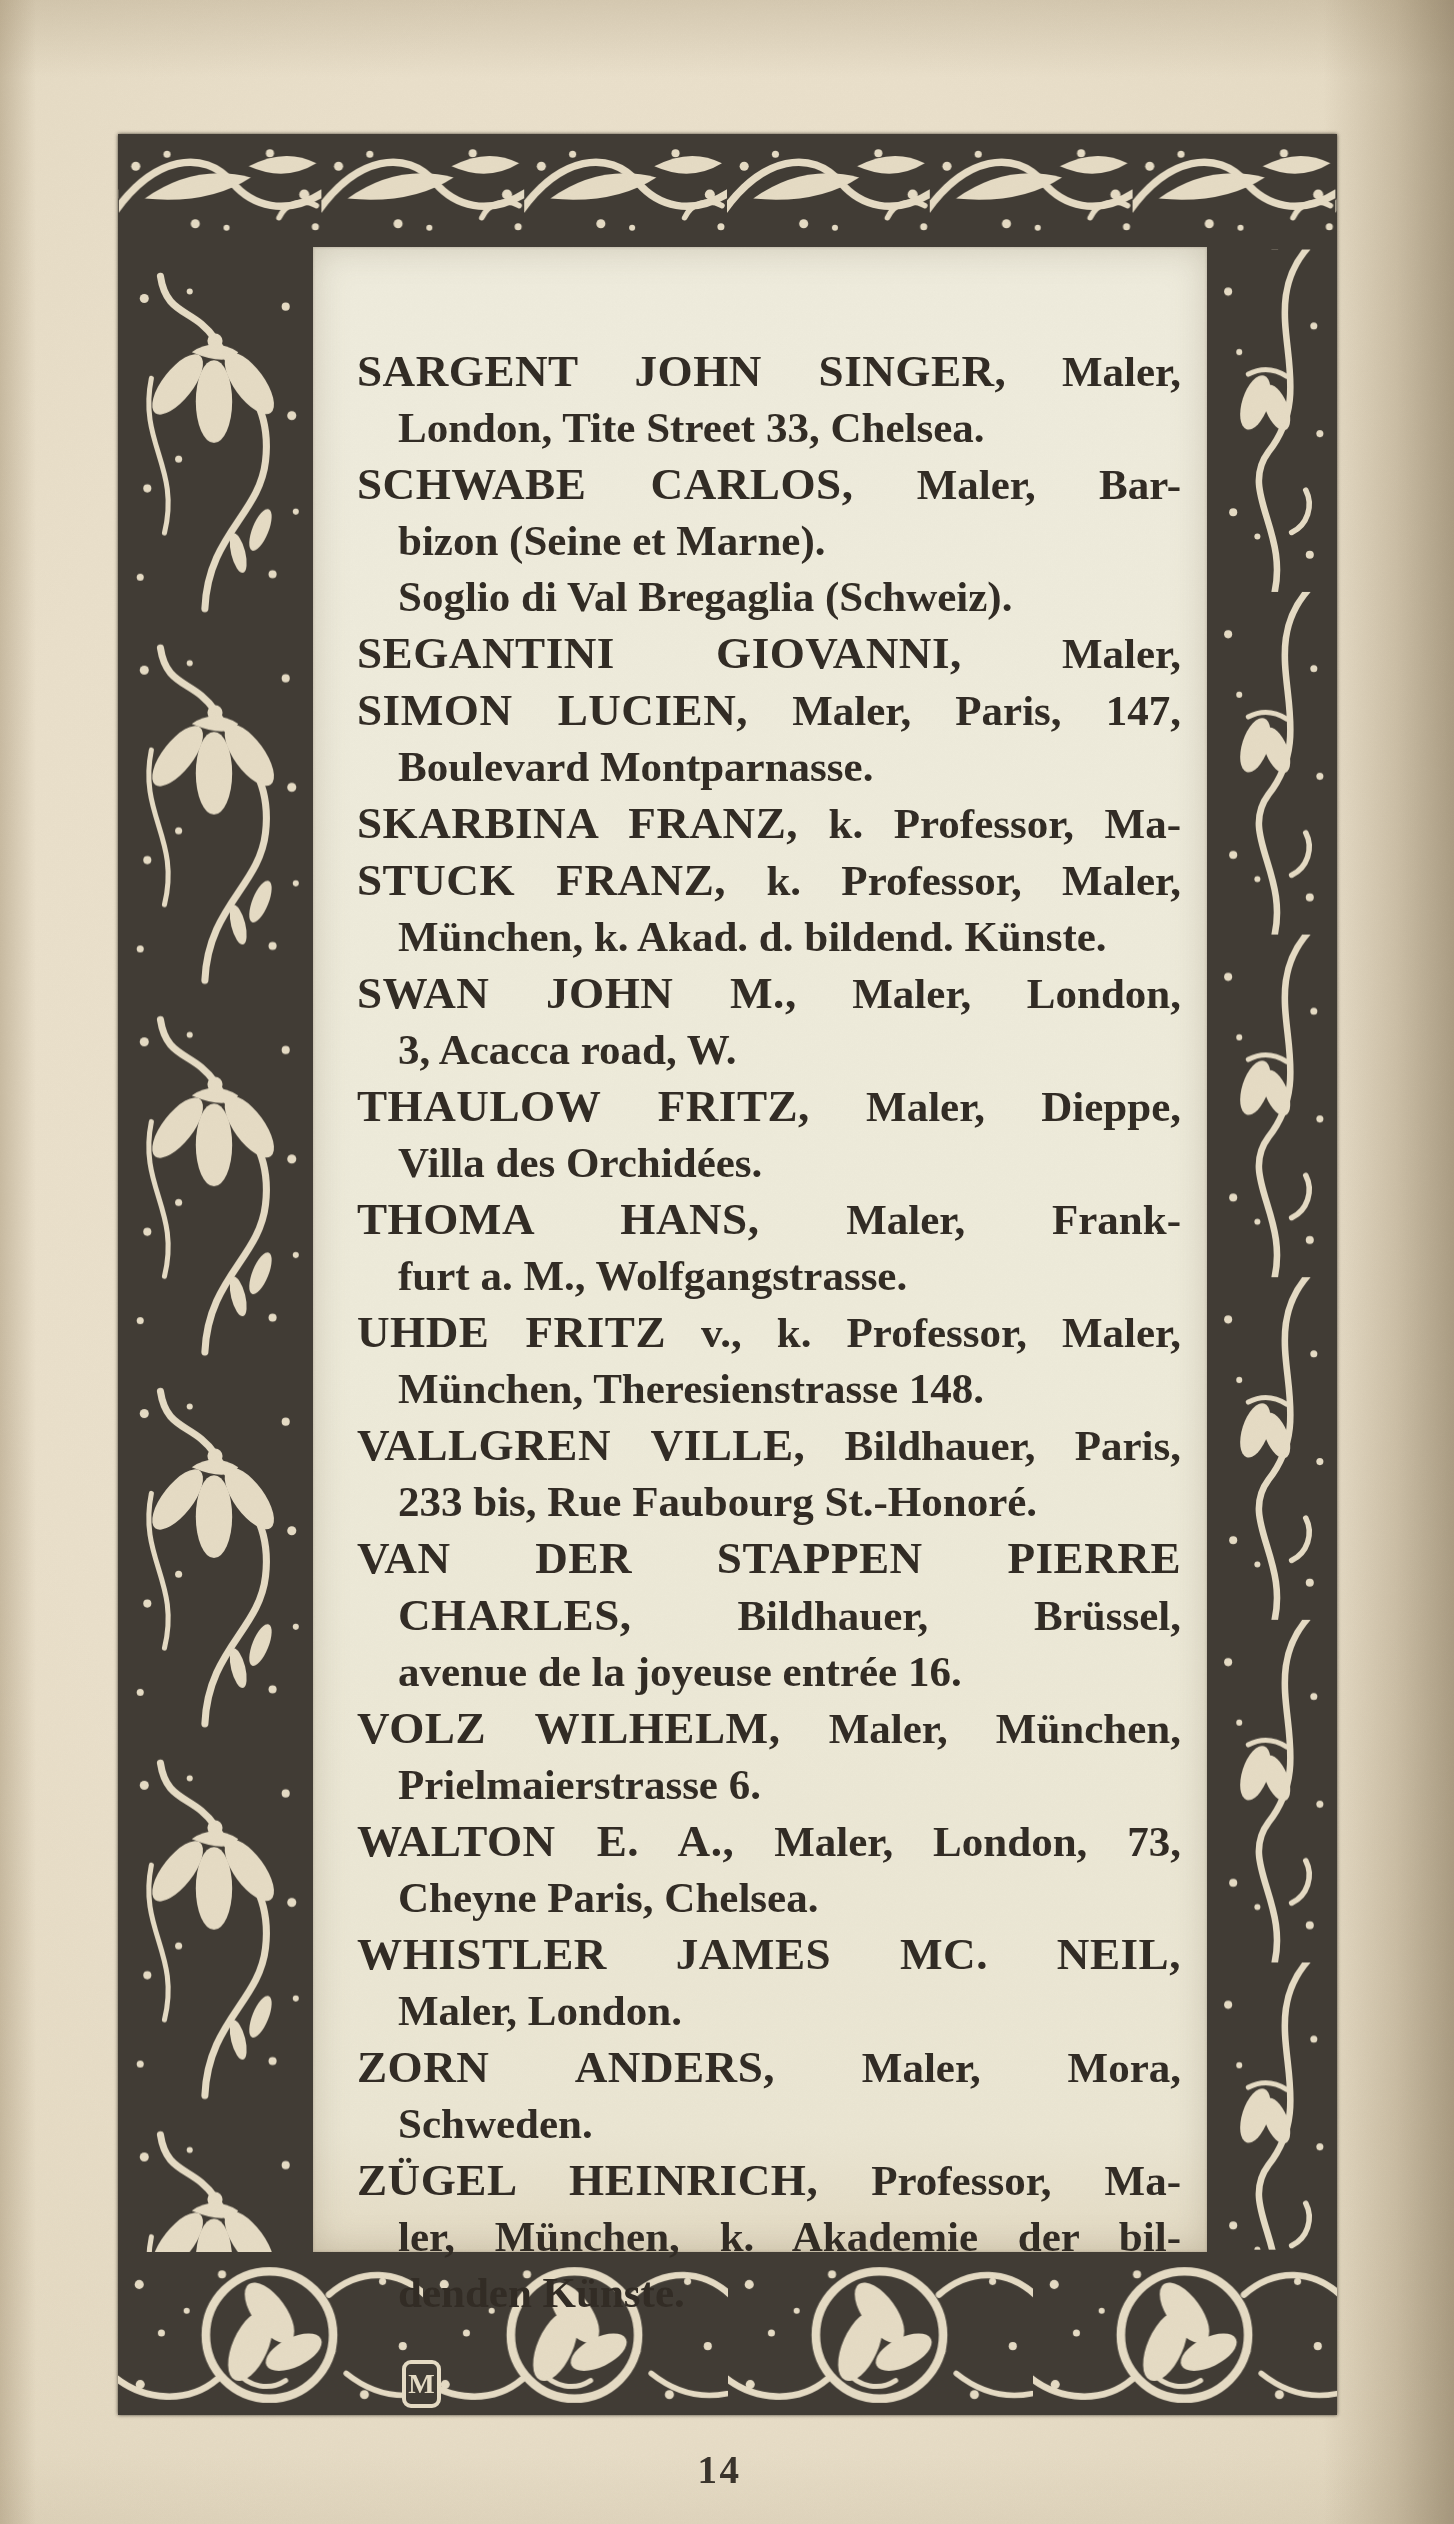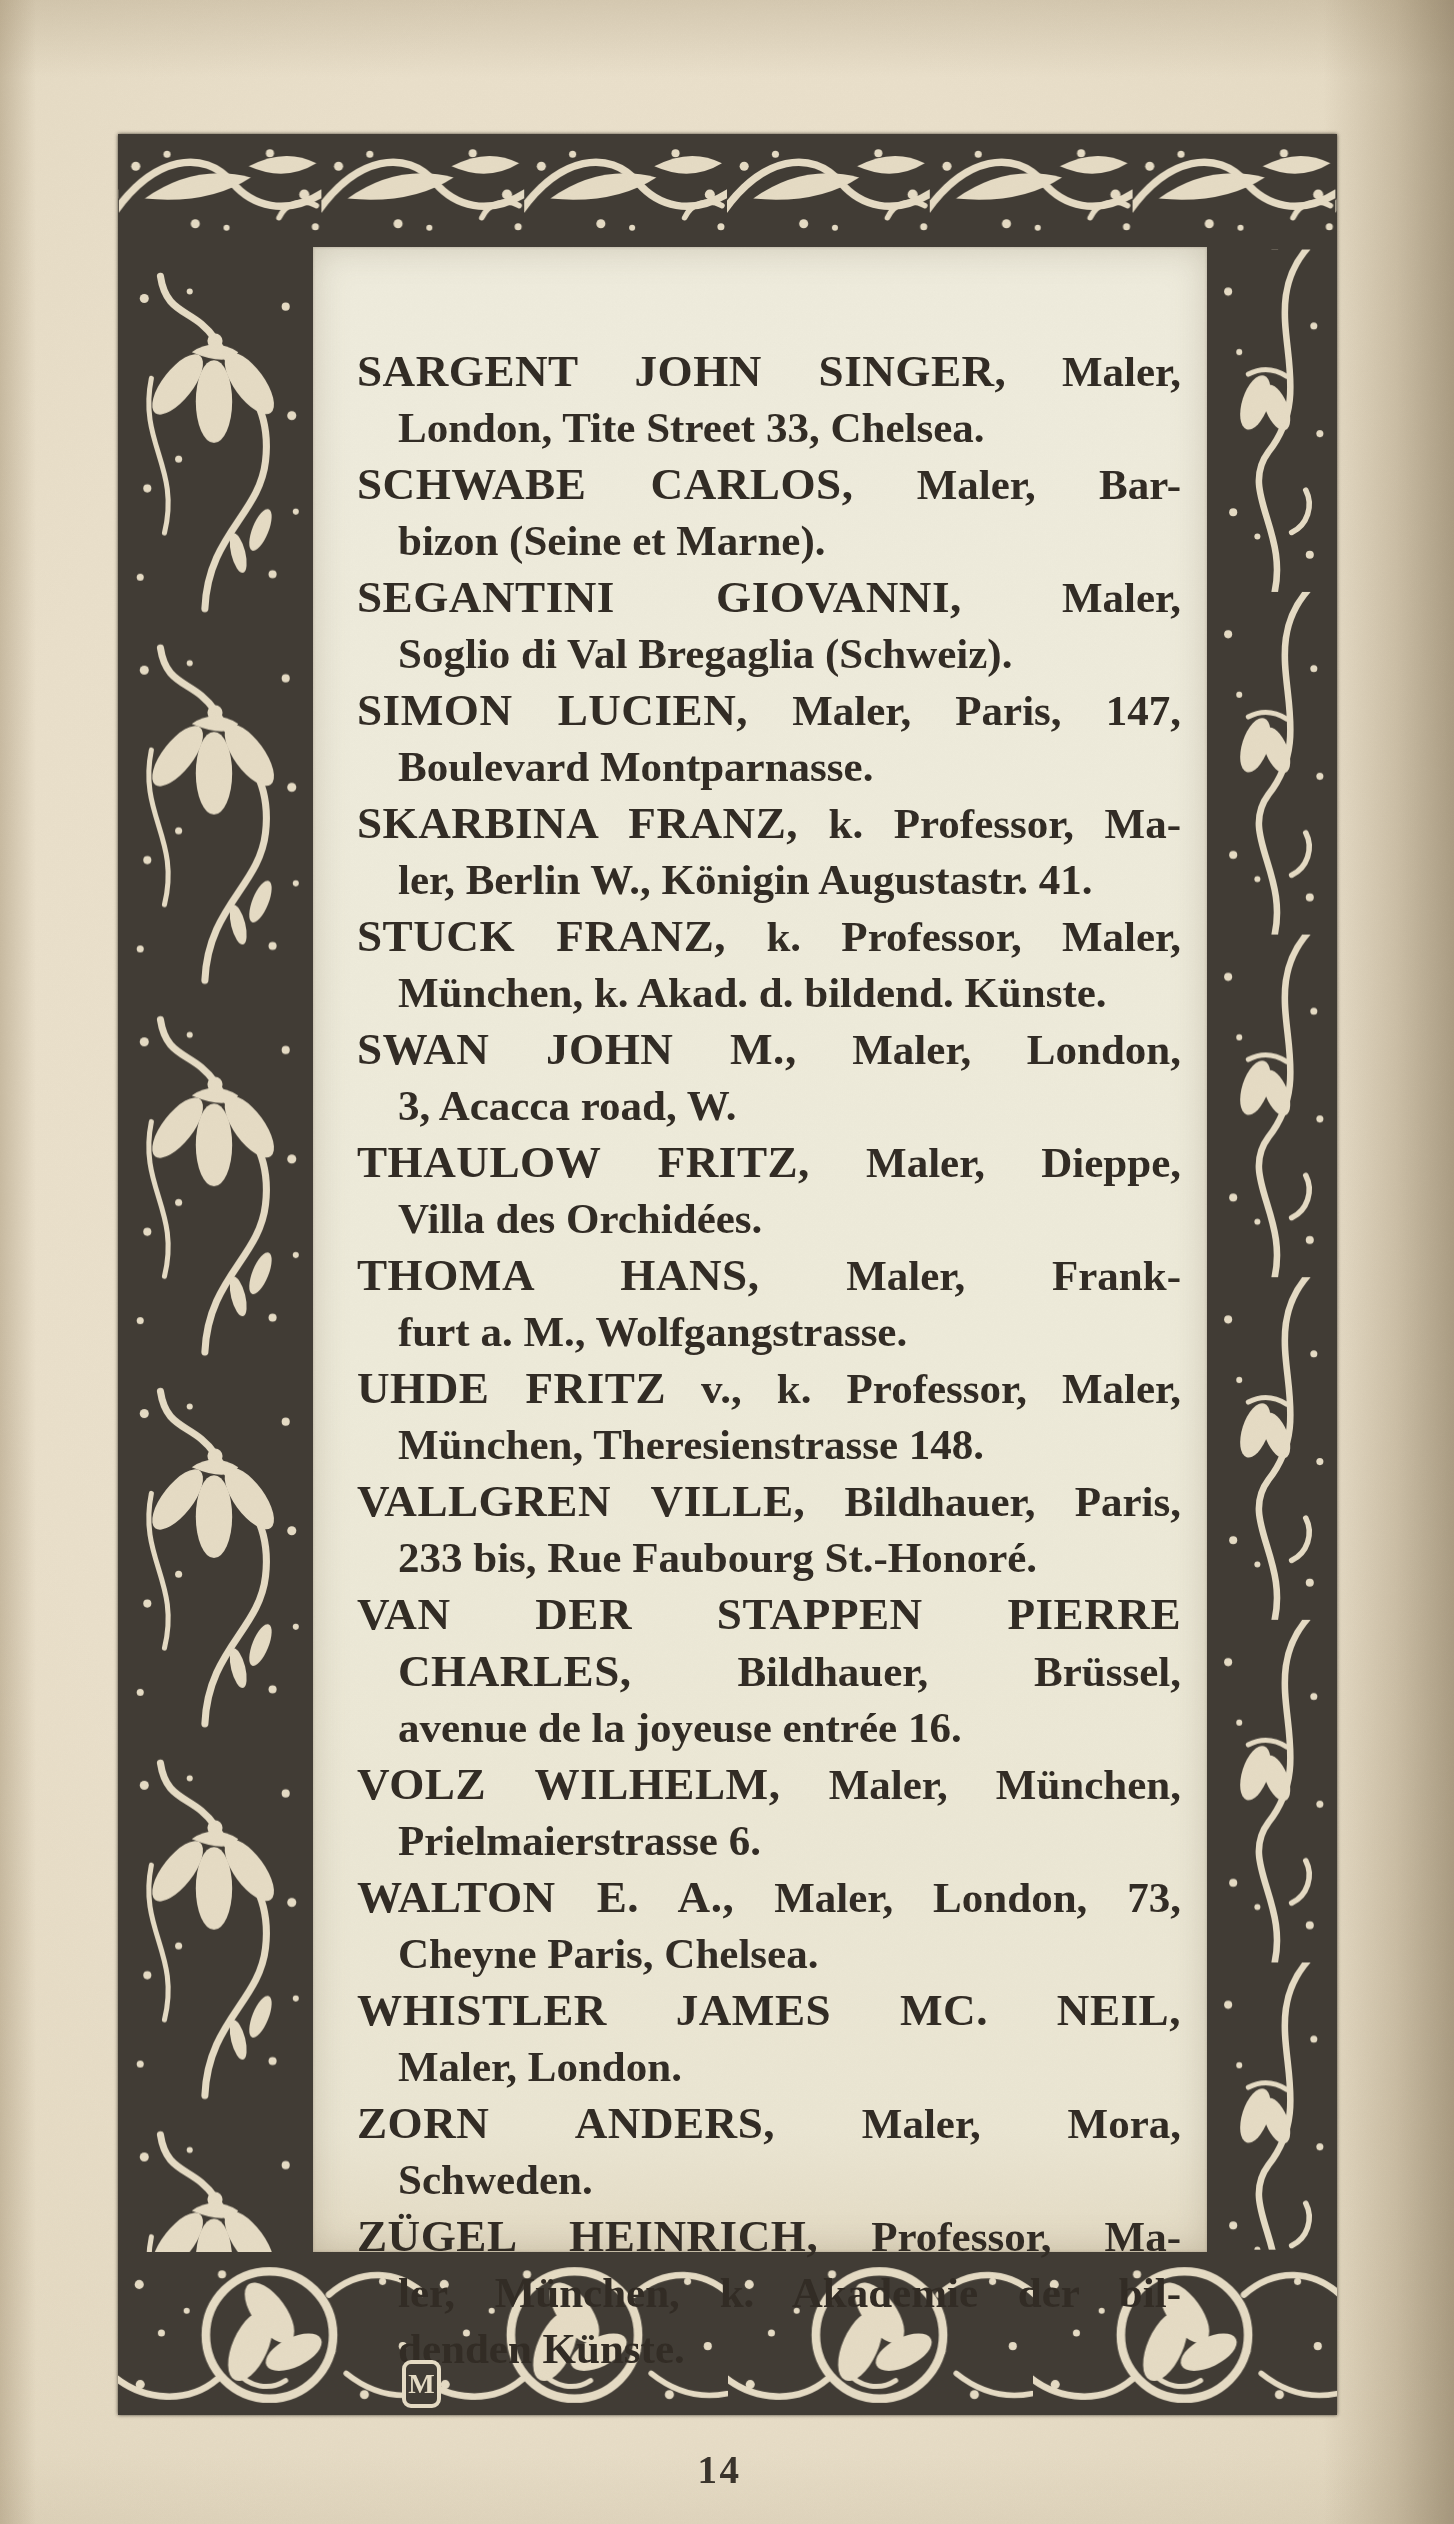--- a/index.html
+++ b/index.html
@@ -184,26 +184,25 @@
       </defs>
       <rect width="2414" height="324" fill="url(#pb)"></rect>
     </svg>
 
     <div class="panel">
       <div class="panel-inner">
           <div class="line"><span class="caps">SARGENT JOHN SINGER,</span><span class="reg"> Maler,</span></div>
           <div class="line indent final"><span class="reg">London, Tite Street 33, Chelsea.</span></div>
           <div class="line"><span class="caps">SCHWABE CARLOS,</span><span class="reg"> Maler, Bar-</span></div>
           <div class="line indent final"><span class="reg">bizon (Seine et Marne).</span></div>
+          <div class="line indent final"><span class="reg">Soglio di Val Bregaglia (Schweiz).</span></div>
           <div class="line"><span class="caps">SEGANTINI GIOVANNI,</span><span class="reg"> Maler,</span></div>
-          <div class="line indent final"><span class="reg">Soglio di Val Bregaglia (Schweiz).</span></div>
           <div class="line"><span class="caps">SIMON LUCIEN,</span><span class="reg"> Maler, Paris, 147,</span></div>
           <div class="line indent final"><span class="reg">Boulevard Montparnasse.</span></div>
           <div class="line"><span class="caps">SKARBINA FRANZ,</span><span class="reg"> k. Professor, Ma-</span></div>
-          <div class="line indent final"><span class="reg">ler, Berlin W., Königin Augustastr. 41.</span></div>
           <div class="line"><span class="caps">STUCK FRANZ,</span><span class="reg"> k. Professor, Maler,</span></div>
           <div class="line indent final"><span class="reg">München, k. Akad. d. bildend. Künste.</span></div>
           <div class="line"><span class="caps">SWAN JOHN M.,</span><span class="reg"> Maler, London,</span></div>
           <div class="line indent final"><span class="reg">3, Acacca road, W.</span></div>
           <div class="line"><span class="caps">THAULOW FRITZ,</span><span class="reg"> Maler, Dieppe,</span></div>
           <div class="line indent final"><span class="reg">Villa des Orchidées.</span></div>
           <div class="line"><span class="caps">THOMA HANS,</span><span class="reg"> Maler, Frank-</span></div>
           <div class="line indent final"><span class="reg">furt a. M., Wolfgangstrasse.</span></div>
           <div class="line"><span class="caps">UHDE FRITZ</span><span class="reg"> v., k. Professor, Maler,</span></div>
           <div class="line indent final"><span class="reg">München, Theresienstrasse 148.</span></div>

